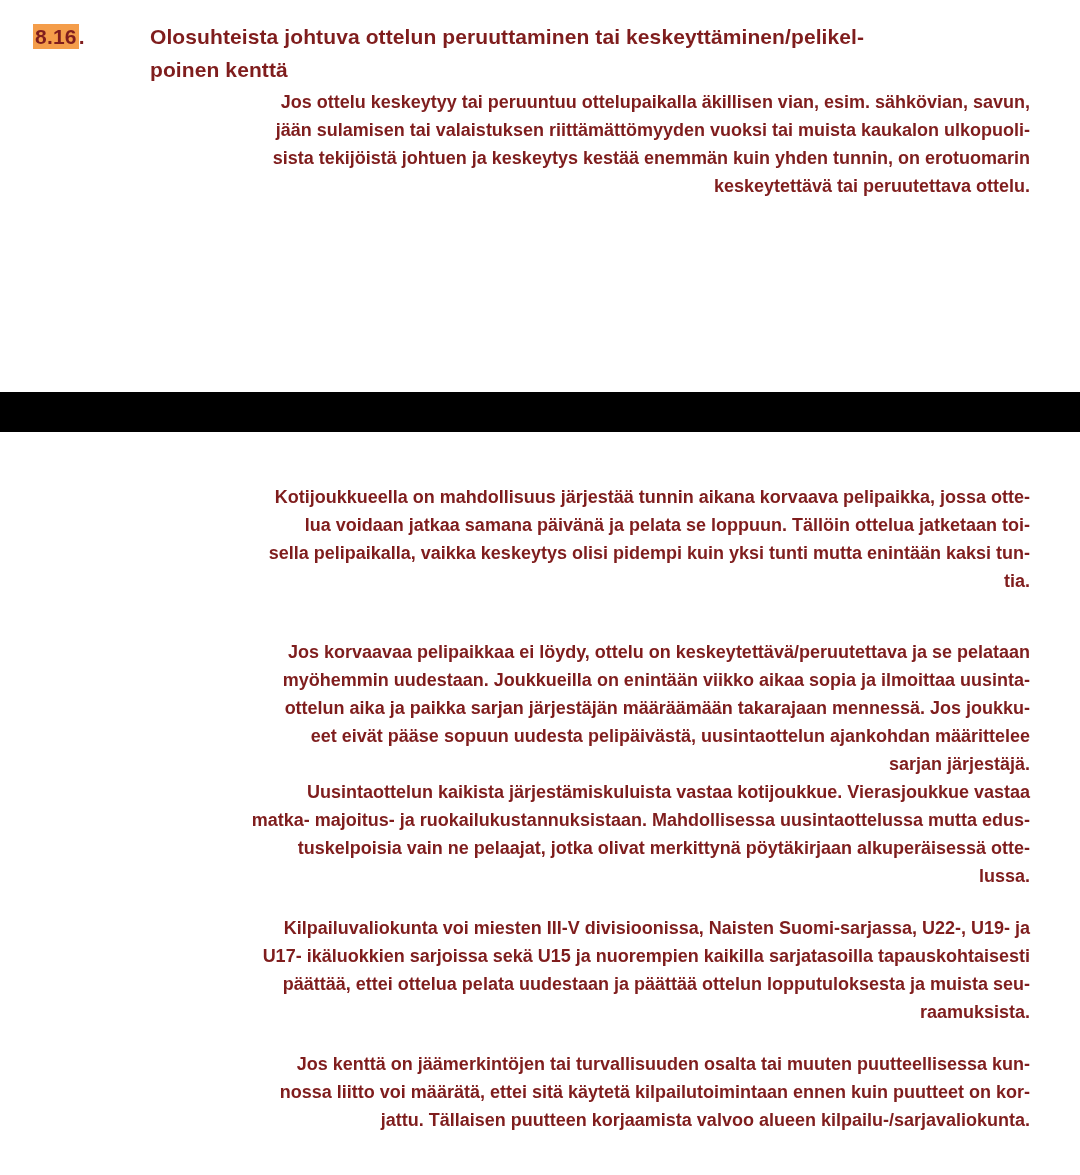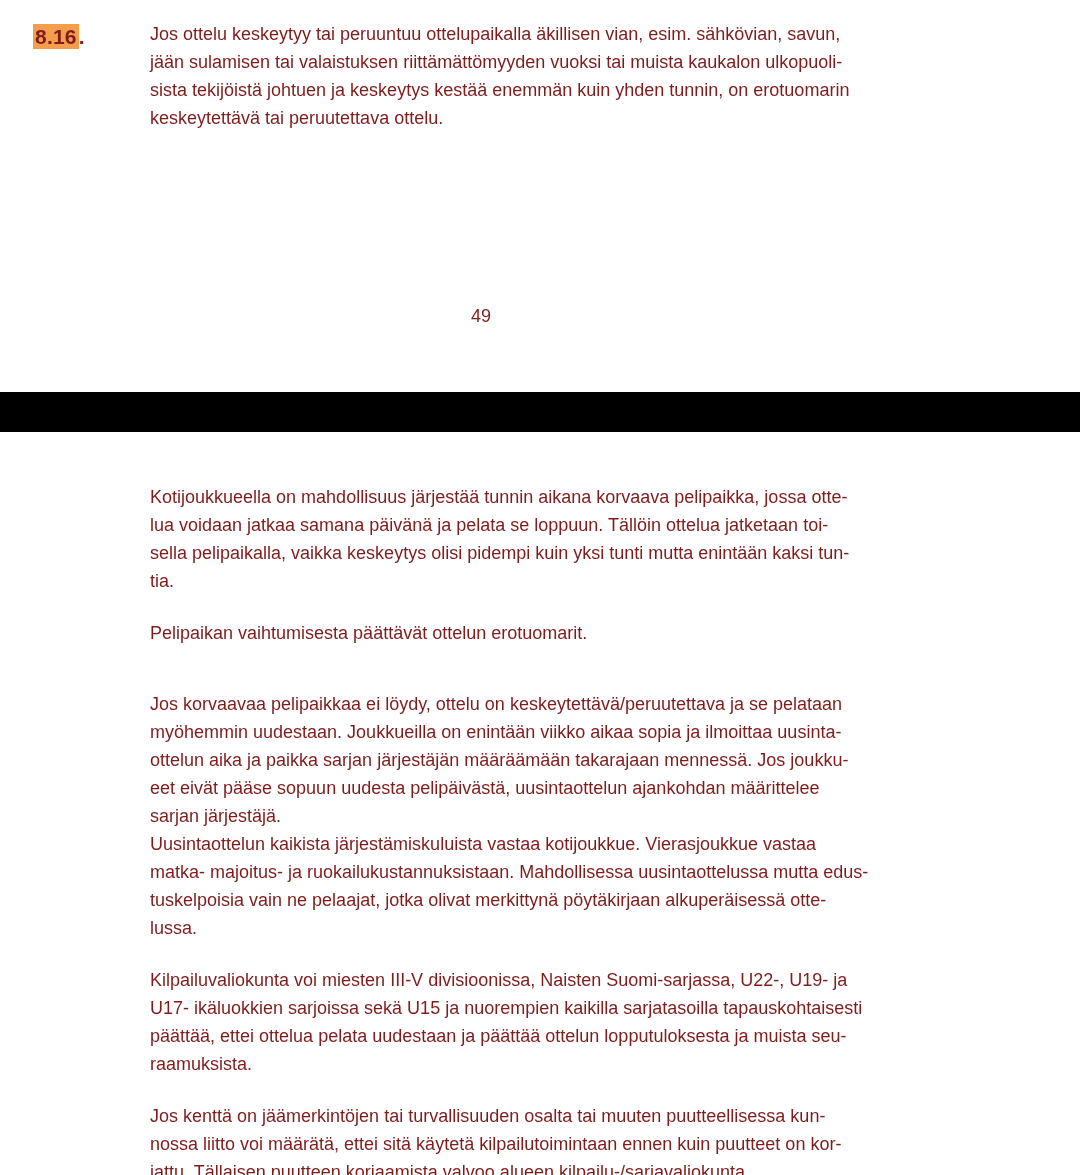--- a/index.html
+++ b/index.html
@@ -49,23 +49,24 @@
     margin: 0 0 2px 0;
     font-size: 21px;
     font-weight: bold;
     line-height: 33px;
     white-space: pre-line;
     letter-spacing: 0.1px;
   }
   .body-text {
     margin: 0;
     font-size: 18px;
-    font-weight: normal;
+    font-weight: bold;
     line-height: 28px;
     white-space: pre-line;
+    text-align: right;
   }
   .page-number {
     position: absolute;
     top: 302px;
     left: 0;
     width: 962px;
     text-align: center;
     font-size: 18px;
     line-height: 28px;
   }
@@ -112,38 +113,38 @@
 <body>
 
 <div class="canvas" style="color: #7f1d1d; padding-left: 48px;">
 
   <section class="page page-top">
     <div class="section-row">
       <div class="section-number">
         <span class="hl" style="background: rgb(244, 157, 74);">8.16</span><span>.</span>
       </div>
       <div class="section-content">
+        <h1 class="heading">Olosuhteista johtuva ottelun peruuttaminen tai keskeyttäminen/pelikel-
+poinen kenttä</h1>
         <p class="body-text">Jos ottelu keskeytyy tai peruuntuu ottelupaikalla äkillisen vian, esim. sähkövian, savun,
 jään sulamisen tai valaistuksen riittämättömyyden vuoksi tai muista kaukalon ulkopuoli-
 sista tekijöistä johtuen ja keskeytys kestää enemmän kuin yhden tunnin, on erotuomarin
 keskeytettävä tai peruutettava ottelu.</p>
       </div>
     </div>
-    <div class="page-number">49</div>
   </section>
 
   <div class="separator" style="background: rgb(0, 0, 0);"></div>
 
   <section class="page page-bottom">
     <div class="content-col">
       <p class="body-text para">Kotijoukkueella on mahdollisuus järjestää tunnin aikana korvaava pelipaikka, jossa otte-
 lua voidaan jatkaa samana päivänä ja pelata se loppuun. Tällöin ottelua jatketaan toi-
 sella pelipaikalla, vaikka keskeytys olisi pidempi kuin yksi tunti mutta enintään kaksi tun-
 tia.</p>
-      <p class="body-text para">Pelipaikan vaihtumisesta päättävät ottelun erotuomarit.</p>
       <p class="body-text para tight">Jos korvaavaa pelipaikkaa ei löydy, ottelu on keskeytettävä/peruutettava ja se pelataan
 myöhemmin uudestaan. Joukkueilla on enintään viikko aikaa sopia ja ilmoittaa uusinta-
 ottelun aika ja paikka sarjan järjestäjän määräämään takarajaan mennessä. Jos joukku-
 eet eivät pääse sopuun uudesta pelipäivästä, uusintaottelun ajankohdan määrittelee
 sarjan järjestäjä.</p>
       <p class="body-text para">Uusintaottelun kaikista järjestämiskuluista vastaa kotijoukkue. Vierasjoukkue vastaa
 matka- majoitus- ja ruokailukustannuksistaan. Mahdollisessa uusintaottelussa mutta edus-
 tuskelpoisia vain ne pelaajat, jotka olivat merkittynä pöytäkirjaan alkuperäisessä otte-
 lussa.</p>
       <p class="body-text para">Kilpailuvaliokunta voi miesten III-V divisioonissa, Naisten Suomi-sarjassa, U22-, U19- ja

